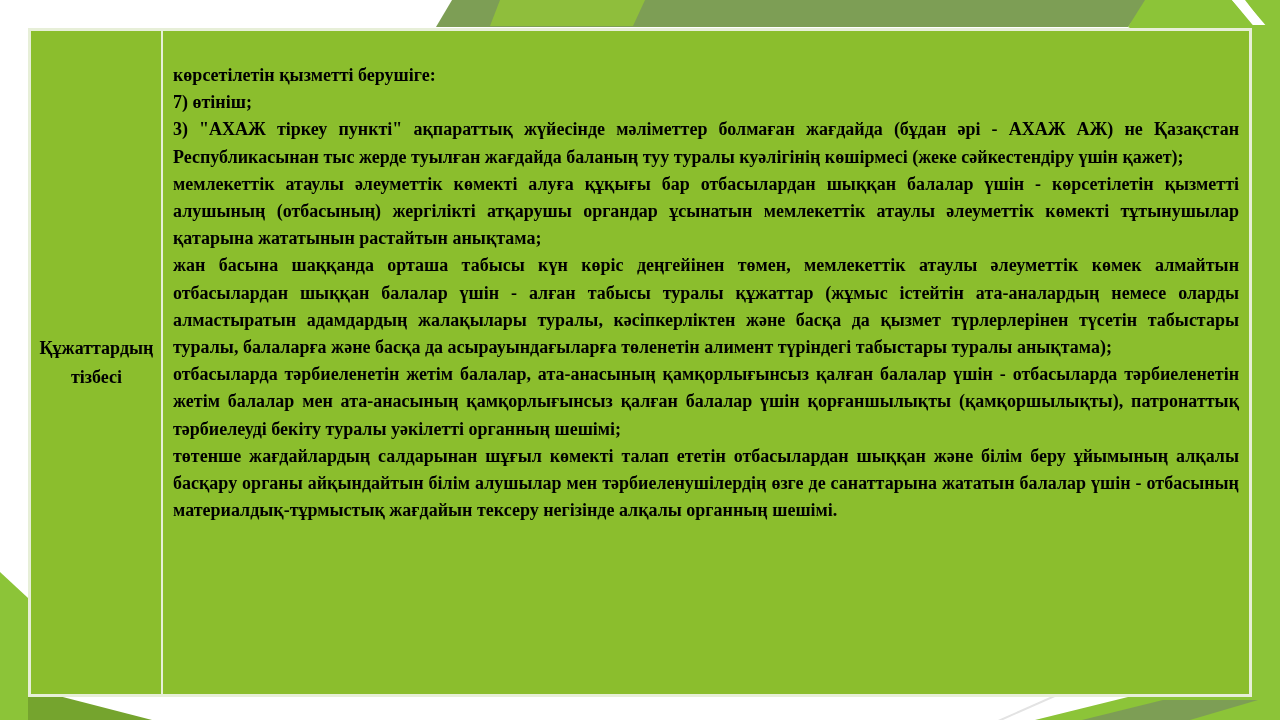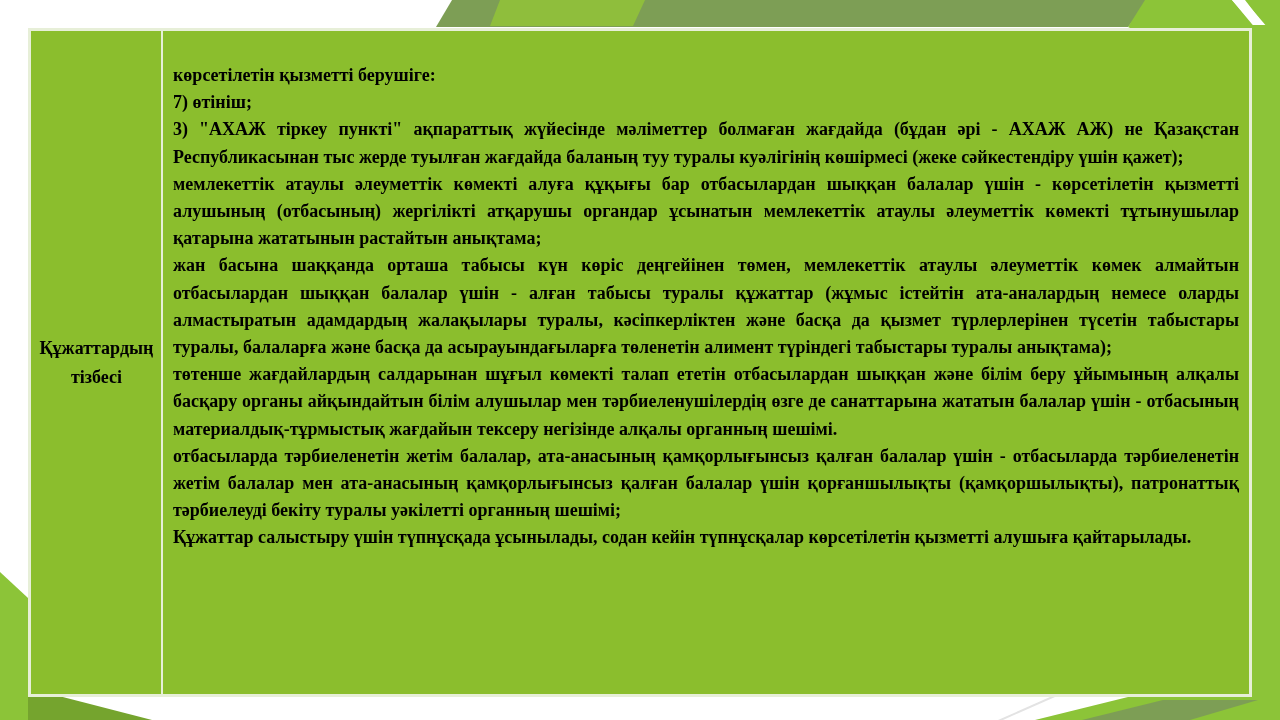--- a/index.html
+++ b/index.html
@@ -97,19 +97,18 @@
   <div class="doc-table">
     <div class="cell header-cell">
       <span>Құжаттардың тізбесі</span>
     </div>
     <div class="cell body-cell">
       <p>көрсетілетін қызметті берушіге:</p>
       <p>7) өтініш;</p>
       <p>3) "АХАЖ тіркеу пункті" ақпараттық жүйесінде мәліметтер болмаған жағдайда (бұдан әрі - АХАЖ АЖ) не Қазақстан Республикасынан тыс жерде туылған жағдайда баланың туу туралы куәлігінің көшірмесі (жеке сәйкестендіру үшін қажет);</p>
       <p>мемлекеттік атаулы әлеуметтік көмекті алуға құқығы бар отбасылардан шыққан балалар үшін - көрсетілетін қызметті алушының (отбасының) жергілікті атқарушы органдар ұсынатын мемлекеттік атаулы әлеуметтік көмекті тұтынушылар қатарына жататынын растайтын анықтама;</p>
       <p>жан басына шаққанда орташа табысы күн көріс деңгейінен төмен, мемлекеттік атаулы әлеуметтік көмек алмайтын отбасылардан шыққан балалар үшін - алған табысы туралы құжаттар (жұмыс істейтін ата-аналардың немесе оларды алмастыратын адамдардың жалақылары туралы, кәсіпкерліктен және басқа да қызмет түрлерлерінен түсетін табыстары туралы, балаларға және басқа да асырауындағыларға төленетін алимент түріндегі табыстары туралы анықтама);</p>
+      <p>отбасыларда тәрбиеленетін жетім балалар, ата-анасының қамқорлығынсыз қалған балалар үшін - отбасыларда тәрбиеленетін жетім балалар мен ата-анасының қамқорлығынсыз қалған балалар үшін қорғаншылықты (қамқоршылықты), патронаттық тәрбиелеуді бекіту туралы уәкілетті органның шешімі;</p>
       <p>төтенше жағдайлардың салдарынан шұғыл көмекті талап ететін отбасылардан шыққан және білім беру ұйымының алқалы басқару органы айқындайтын білім алушылар мен тәрбиеленушілердің өзге де санаттарына жататын балалар үшін - отбасының материалдық-тұрмыстық жағдайын тексеру негізінде алқалы органның шешімі.</p>
-      <p>отбасыларда тәрбиеленетін жетім балалар, ата-анасының қамқорлығынсыз қалған балалар үшін - отбасыларда тәрбиеленетін жетім балалар мен ата-анасының қамқорлығынсыз қалған балалар үшін қорғаншылықты (қамқоршылықты), патронаттық тәрбиелеуді бекіту туралы уәкілетті органның шешімі;</p>
-      <p>Құжаттар салыстыру үшін түпнұсқада ұсынылады, содан кейін түпнұсқалар көрсетілетін қызметті алушыға қайтарылады.</p>
     </div>
   </div>
 
 </div>
 
 </body></html>

